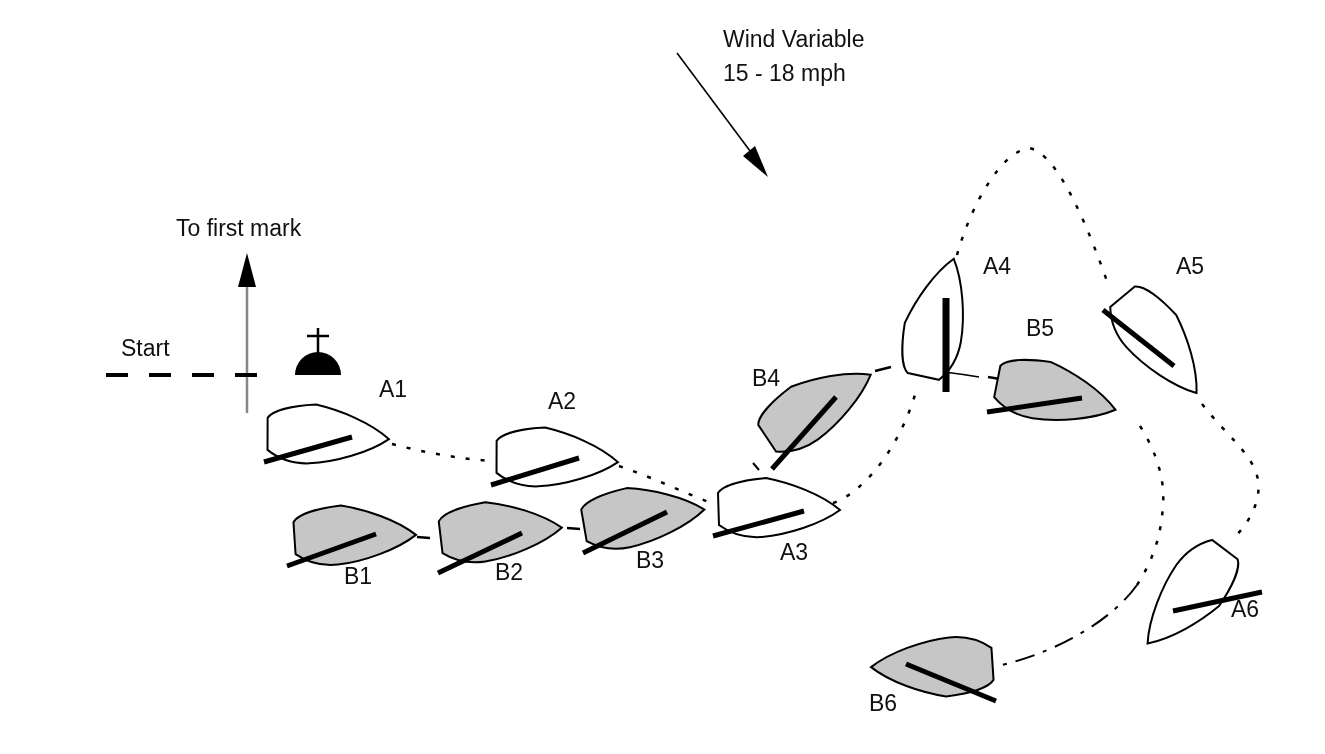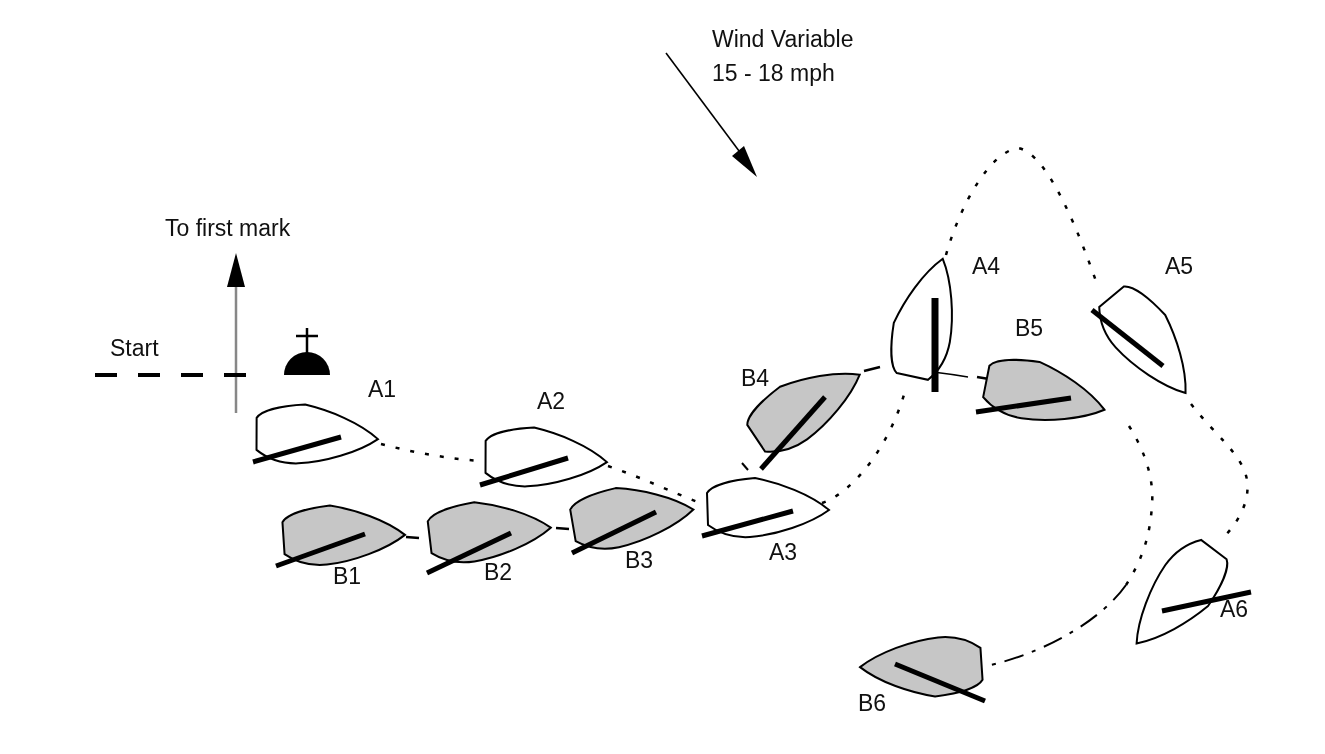--- a/index.html
+++ b/index.html
@@ -1,17 +1,17 @@
 <!DOCTYPE html>
 <html><head>
 <meta charset="utf-8">
 <style>
   html,body{margin:0;padding:0;background:#ffffff;}
   .stage{position:relative;width:1256px;height:754px;background:#ffffff;overflow:hidden;
-         font-family:"Liberation Sans", sans-serif;}
+         font-family:"Liberation Sans", sans-serif;padding-left:11px;}
   svg text{font-family:"Liberation Sans", sans-serif;fill:#111111;}
   .lbl{font-size:23px;}
 </style>
 </head>
 <body>
 
 <div class="stage">
   <svg id="scene" width="1325" height="754" viewBox="0 0 1325 754">
 
     <rect x="0" y="0" width="1325" height="754" fill="#ffffff"></rect>

